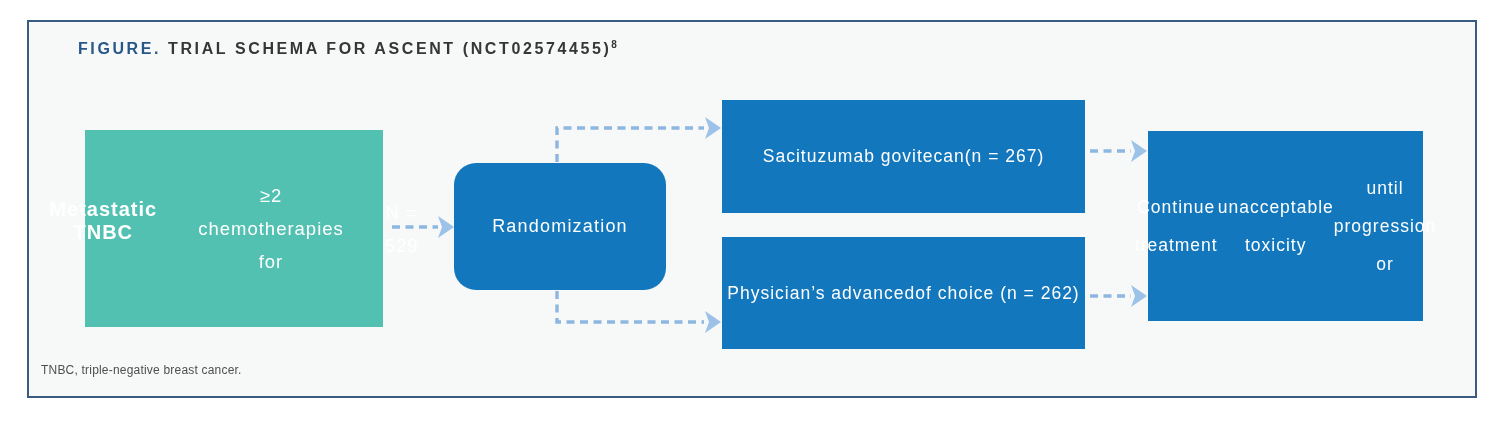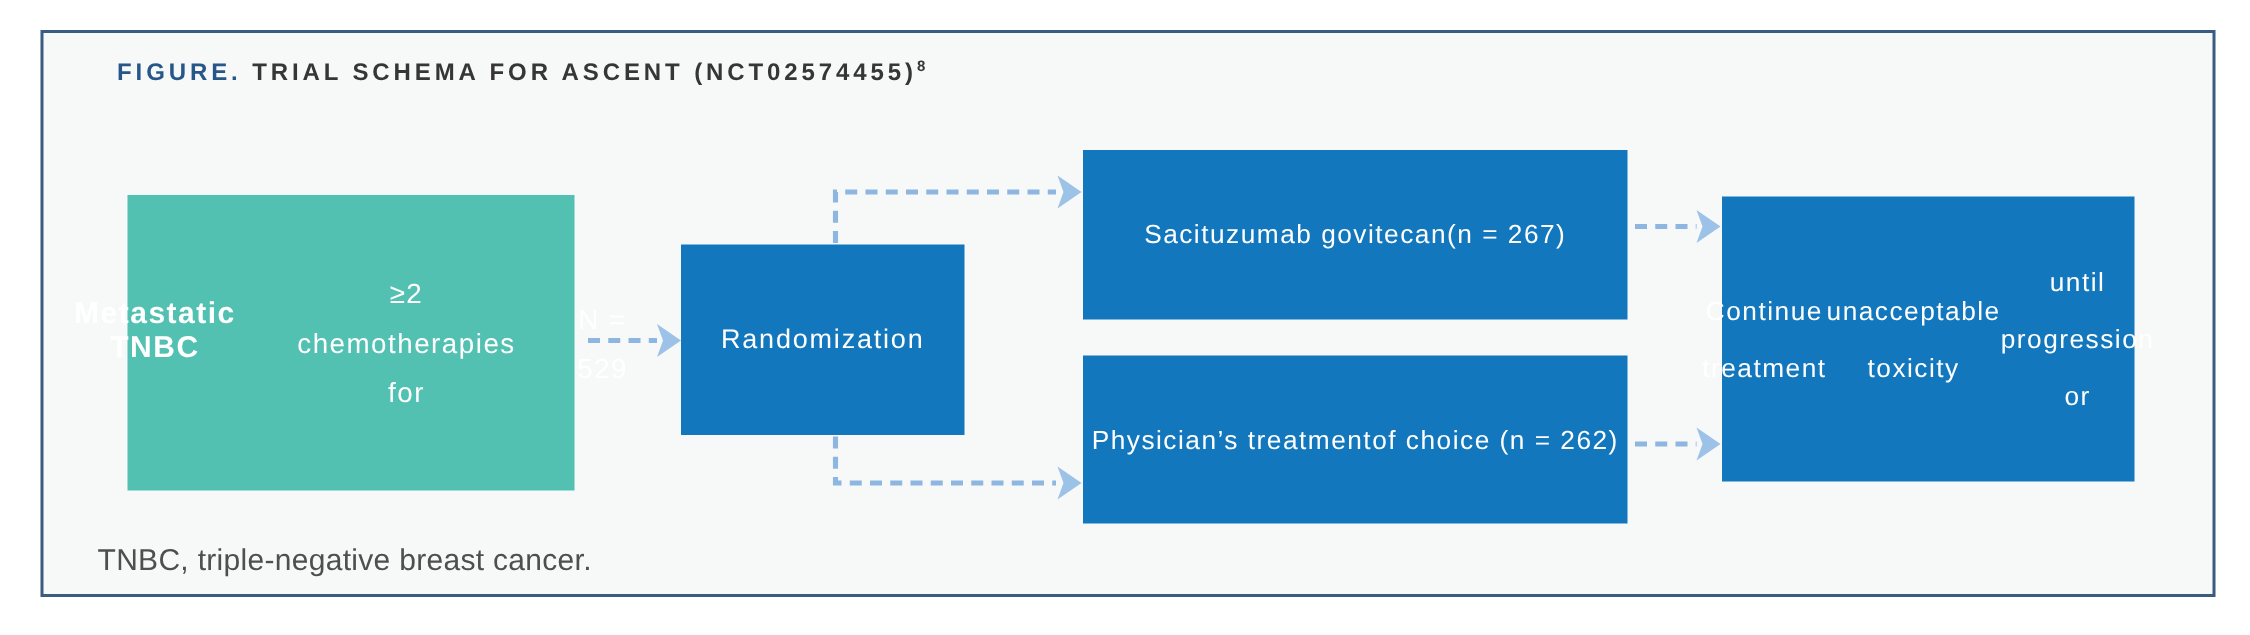--- a/index.html
+++ b/index.html
@@ -26,31 +26,31 @@
   .fig-sup{color:var(--title-dark,#363636);font-size:10px;font-weight:bold;
     position:relative;top:-6px;letter-spacing:0;}
   .connectors{position:absolute;left:0;top:0;width:1500px;height:423px;pointer-events:none;}
   .connectors polyline{fill:none;stroke:var(--arrow,#8DB6E0);stroke-width:3.4;
     stroke-dasharray:8 5.5;}
   .connectors polygon{fill:var(--arrowhead,#9DC2E8);stroke:none;}
   .box{position:absolute;display:flex;flex-direction:row;align-items:center;
     justify-content:center;color:#FFFFFF;text-align:center;}
   .box-teal{left:85px;top:130px;width:298px;height:197px;background:var(--teal,#53C1B2);}
   .box-blue{background:var(--blue,#1277BD);}
-  .box-rand{left:454px;top:163px;width:189px;height:127px;}
+  .box-rand{left:454px;top:163px;width:212px;height:127px;border-radius:22px;}
   .box-arm1{left:722px;top:100px;width:363px;height:113px;}
   .box-arm2{left:722px;top:237px;width:363px;height:112px;}
   .box-outcome{left:1148px;top:131px;width:275px;height:190px;}
   .teal-title{font-size:20px;font-weight:bold;letter-spacing:1px;margin-bottom:15px;}
   .teal-line{font-size:18.5px;letter-spacing:1px;line-height:33px;margin-left:41px;}
   .rand-label{font-size:18px;letter-spacing:1.2px;}
   .arm-line{font-size:17.5px;letter-spacing:1px;line-height:37px;}
   .outcome-line{font-size:17.5px;letter-spacing:1px;line-height:38px;}
-  .footnote{position:absolute;left:41px;top:363px;font-size:20px;
-    color:var(--footnote-gray,#4F4F4F);letter-spacing:0.2px;margin-left:24px;}
+  .footnote{position:absolute;left:41px;top:363px;font-size:12px;
+    color:var(--footnote-gray,#4F4F4F);letter-spacing:0.2px;}
 </style>
 </head>
 <body>
 
 <div class="canvas">
 
   <div class="panel"></div>
 
   <div class="figure-title">
     <span class="fig-label">FIGURE.</span><span class="fig-text">TRIAL SCHEMA FOR ASCENT (NCT02574455)</span><span class="fig-sup">8</span>
@@ -83,21 +83,21 @@
   <div class="box box-blue box-rand">
     <div class="rand-label">Randomization</div>
   </div>
 
   <div class="box box-blue box-arm1">
     <div class="arm-line">Sacituzumab govitecan</div>
     <div class="arm-line">(n = 267)</div>
   </div>
 
   <div class="box box-blue box-arm2">
-    <div class="arm-line">Physician’s treatment</div>
+    <div class="arm-line">Physician’s advanced</div>
     <div class="arm-line">of choice (n = 262)</div>
   </div>
 
   <div class="box box-blue box-outcome">
     <div class="outcome-line">Continue treatment</div>
     <div class="outcome-line">unacceptable toxicity</div>
     <div class="outcome-line">until progression or</div>
   </div>
 
   <div class="footnote">TNBC, triple-negative breast cancer.</div>

